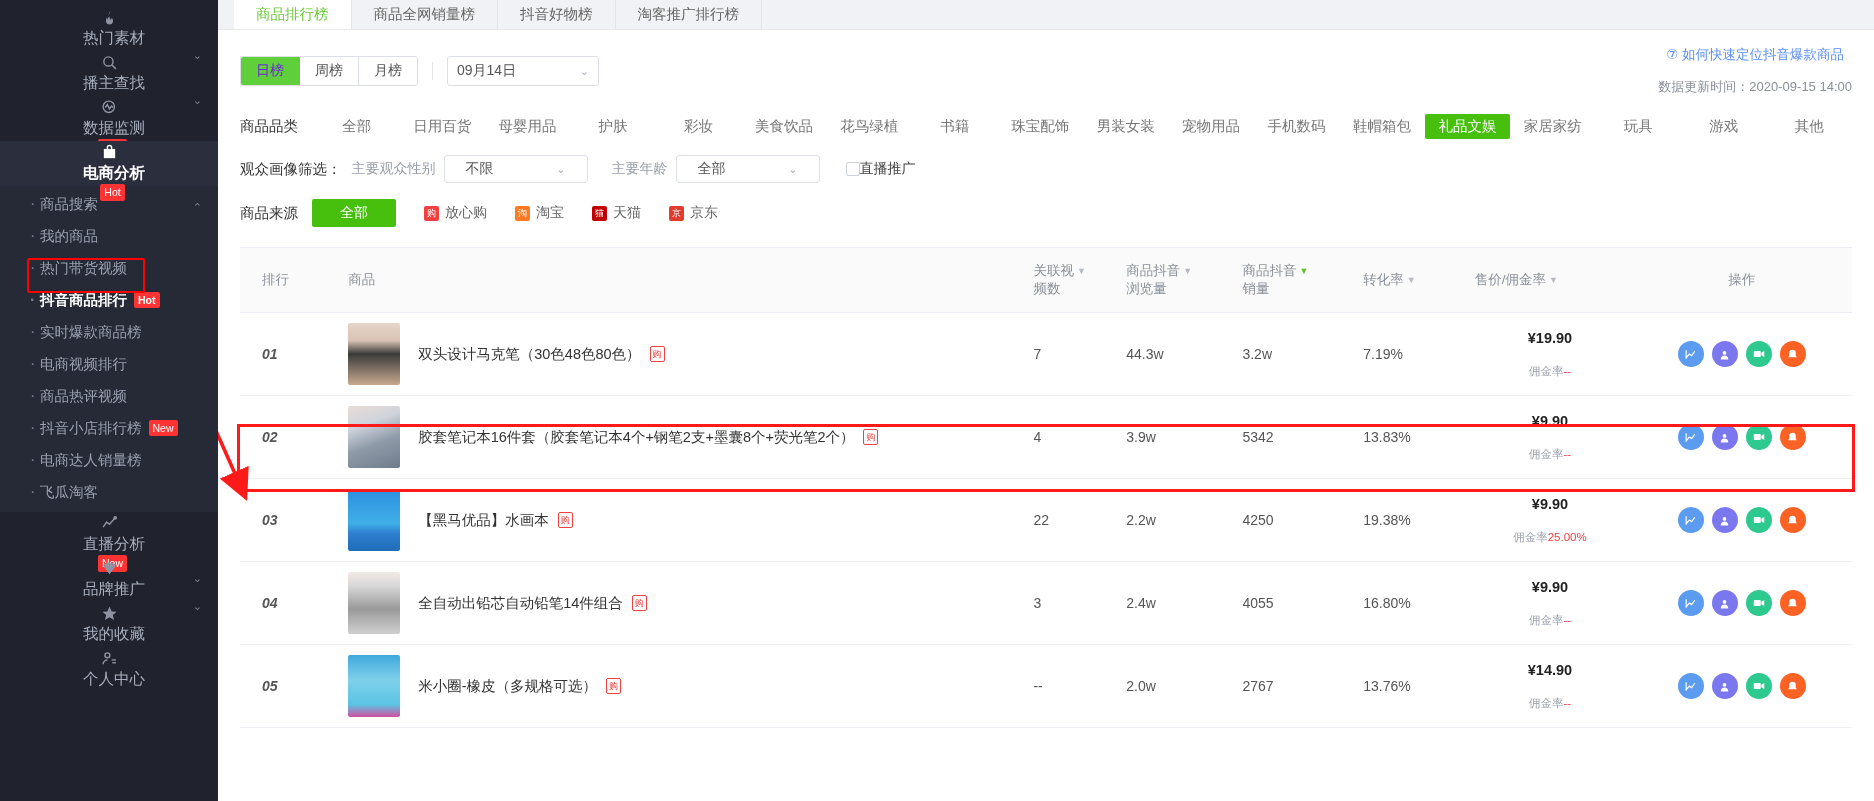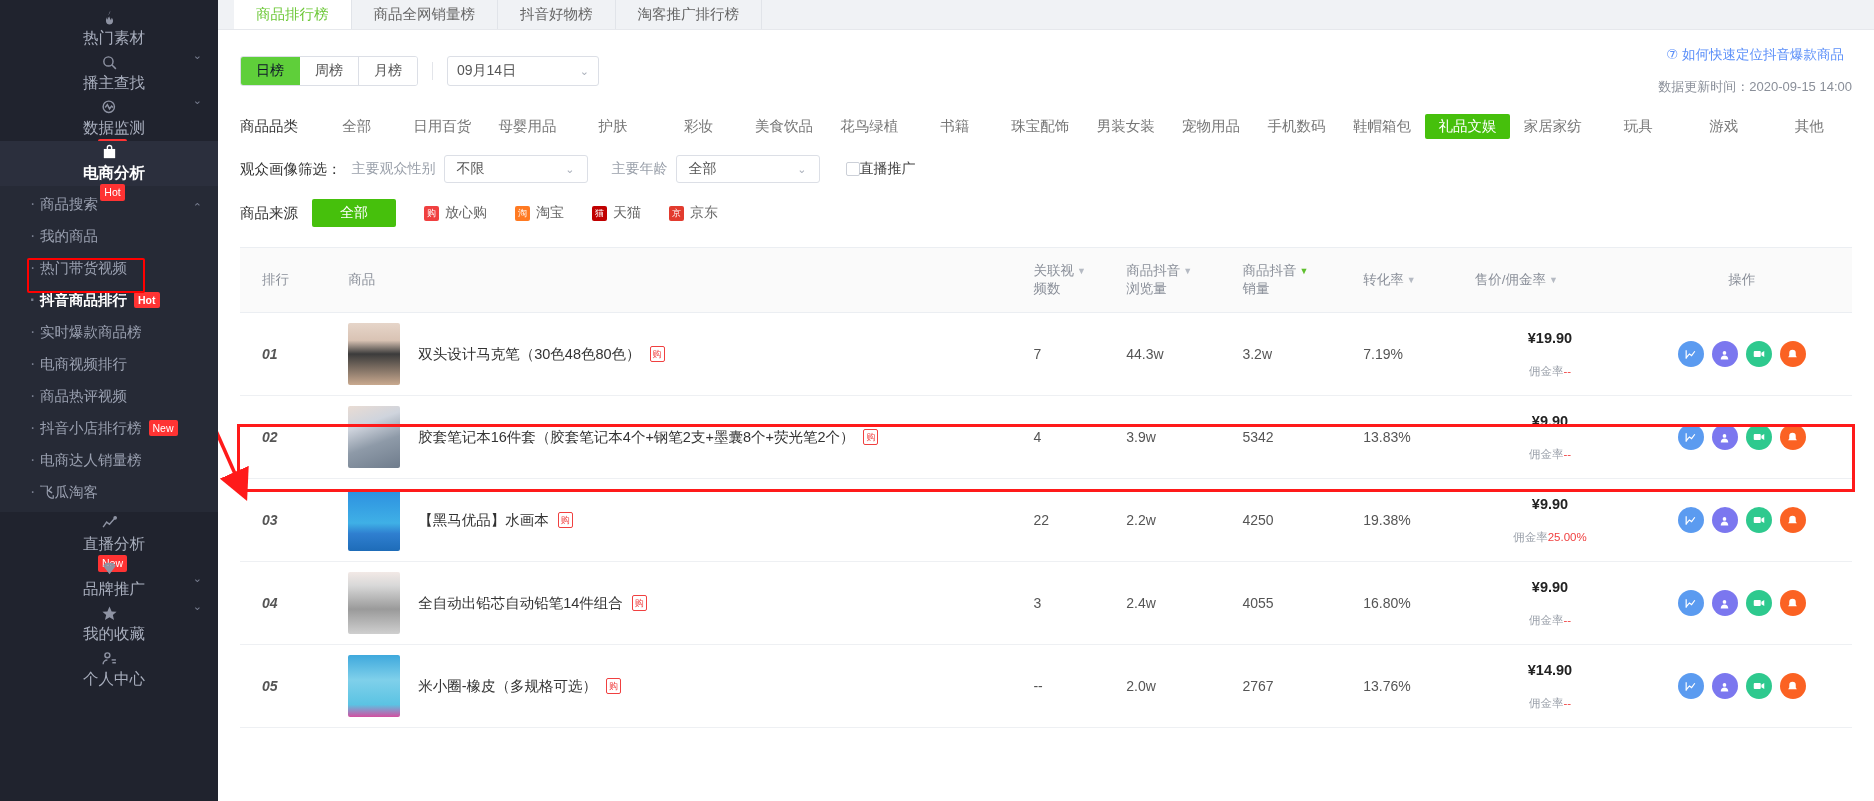--- a/index.html
+++ b/index.html
@@ -83,21 +83,21 @@
     display:flex; align-items:center;
     padding: 16px 22px 10px 22px;
   }
   .seg { display:flex; border:1px solid #dcdfe6; border-radius:3px; overflow:hidden; height:30px; }
   .seg-btn {
     padding: 0 15px; display:flex; align-items:center;
     font-size:14px; color:#555; background:#fff; cursor:pointer;
     border-right:1px solid #dcdfe6;
   }
   .seg-btn:last-child { border-right:none; }
-  .seg-btn.on { background:#5fcf3a; color:#0f172a; border-color:#5fcf3a; }
+  .seg-btn.on { background:#5fcf3a; color:#6d28d9; border-color:#5fcf3a; }
   .divider-v { width:1px; height:18px; background:#e3e5ea; margin: 0 14px; }
 
   .datesel {
     width: 152px; height: 30px;
     border:1px solid #dcdfe6; border-radius:3px;
     display:flex; align-items:center; justify-content:space-between;
     padding: 0 9px; font-size:14px; color:#555; cursor:pointer; background:#fff;
   }
   .datesel .chev { color:#aab0bb; font-size: 11px; }
 
@@ -115,21 +115,21 @@
   }
   .cat.on { background:#46c00c; color:#fff; }
 
   
   .filtrow { display:flex; align-items:center; padding: 12px 22px 0 22px; }
   .filtrow .leadlbl { font-size:14.5px; color:#333; margin-right: 6px; }
   .filtrow .sublbl { font-size:14px; color:#9aa0aa; margin: 0 8px 0 4px; }
   .selbox {
     width: 144px; height: 28px; border:1px solid #dcdfe6; border-radius:3px;
     display:flex; align-items:center; justify-content:space-between;
-    padding: 0 12px; font-size:14px; color:#555; background:#fff; cursor:pointer;
+    padding: 0 21px; font-size:14px; color:#555; background:#fff; cursor:pointer;
   }
   .selbox .chev { color:#aab0bb; font-size:11px; }
   .ckwrap { display:flex; align-items:center; margin-left: 26px; cursor:pointer; }
   .ckbox { width:14px; height:14px; border:1px solid #ccd0d8; border-radius:2px; background:#fff; }
   .cklabel { font-size:14px; color:#444; margin-left:0; }
 
   .srcrow { display:flex; align-items:center; padding: 16px 22px 0 22px; }
   .srcrow .leadlbl { font-size:14.5px; color:#333; margin-right: 14px; }
   .src-all {
     background:#46c00c; color:#fff; font-size:14px;

